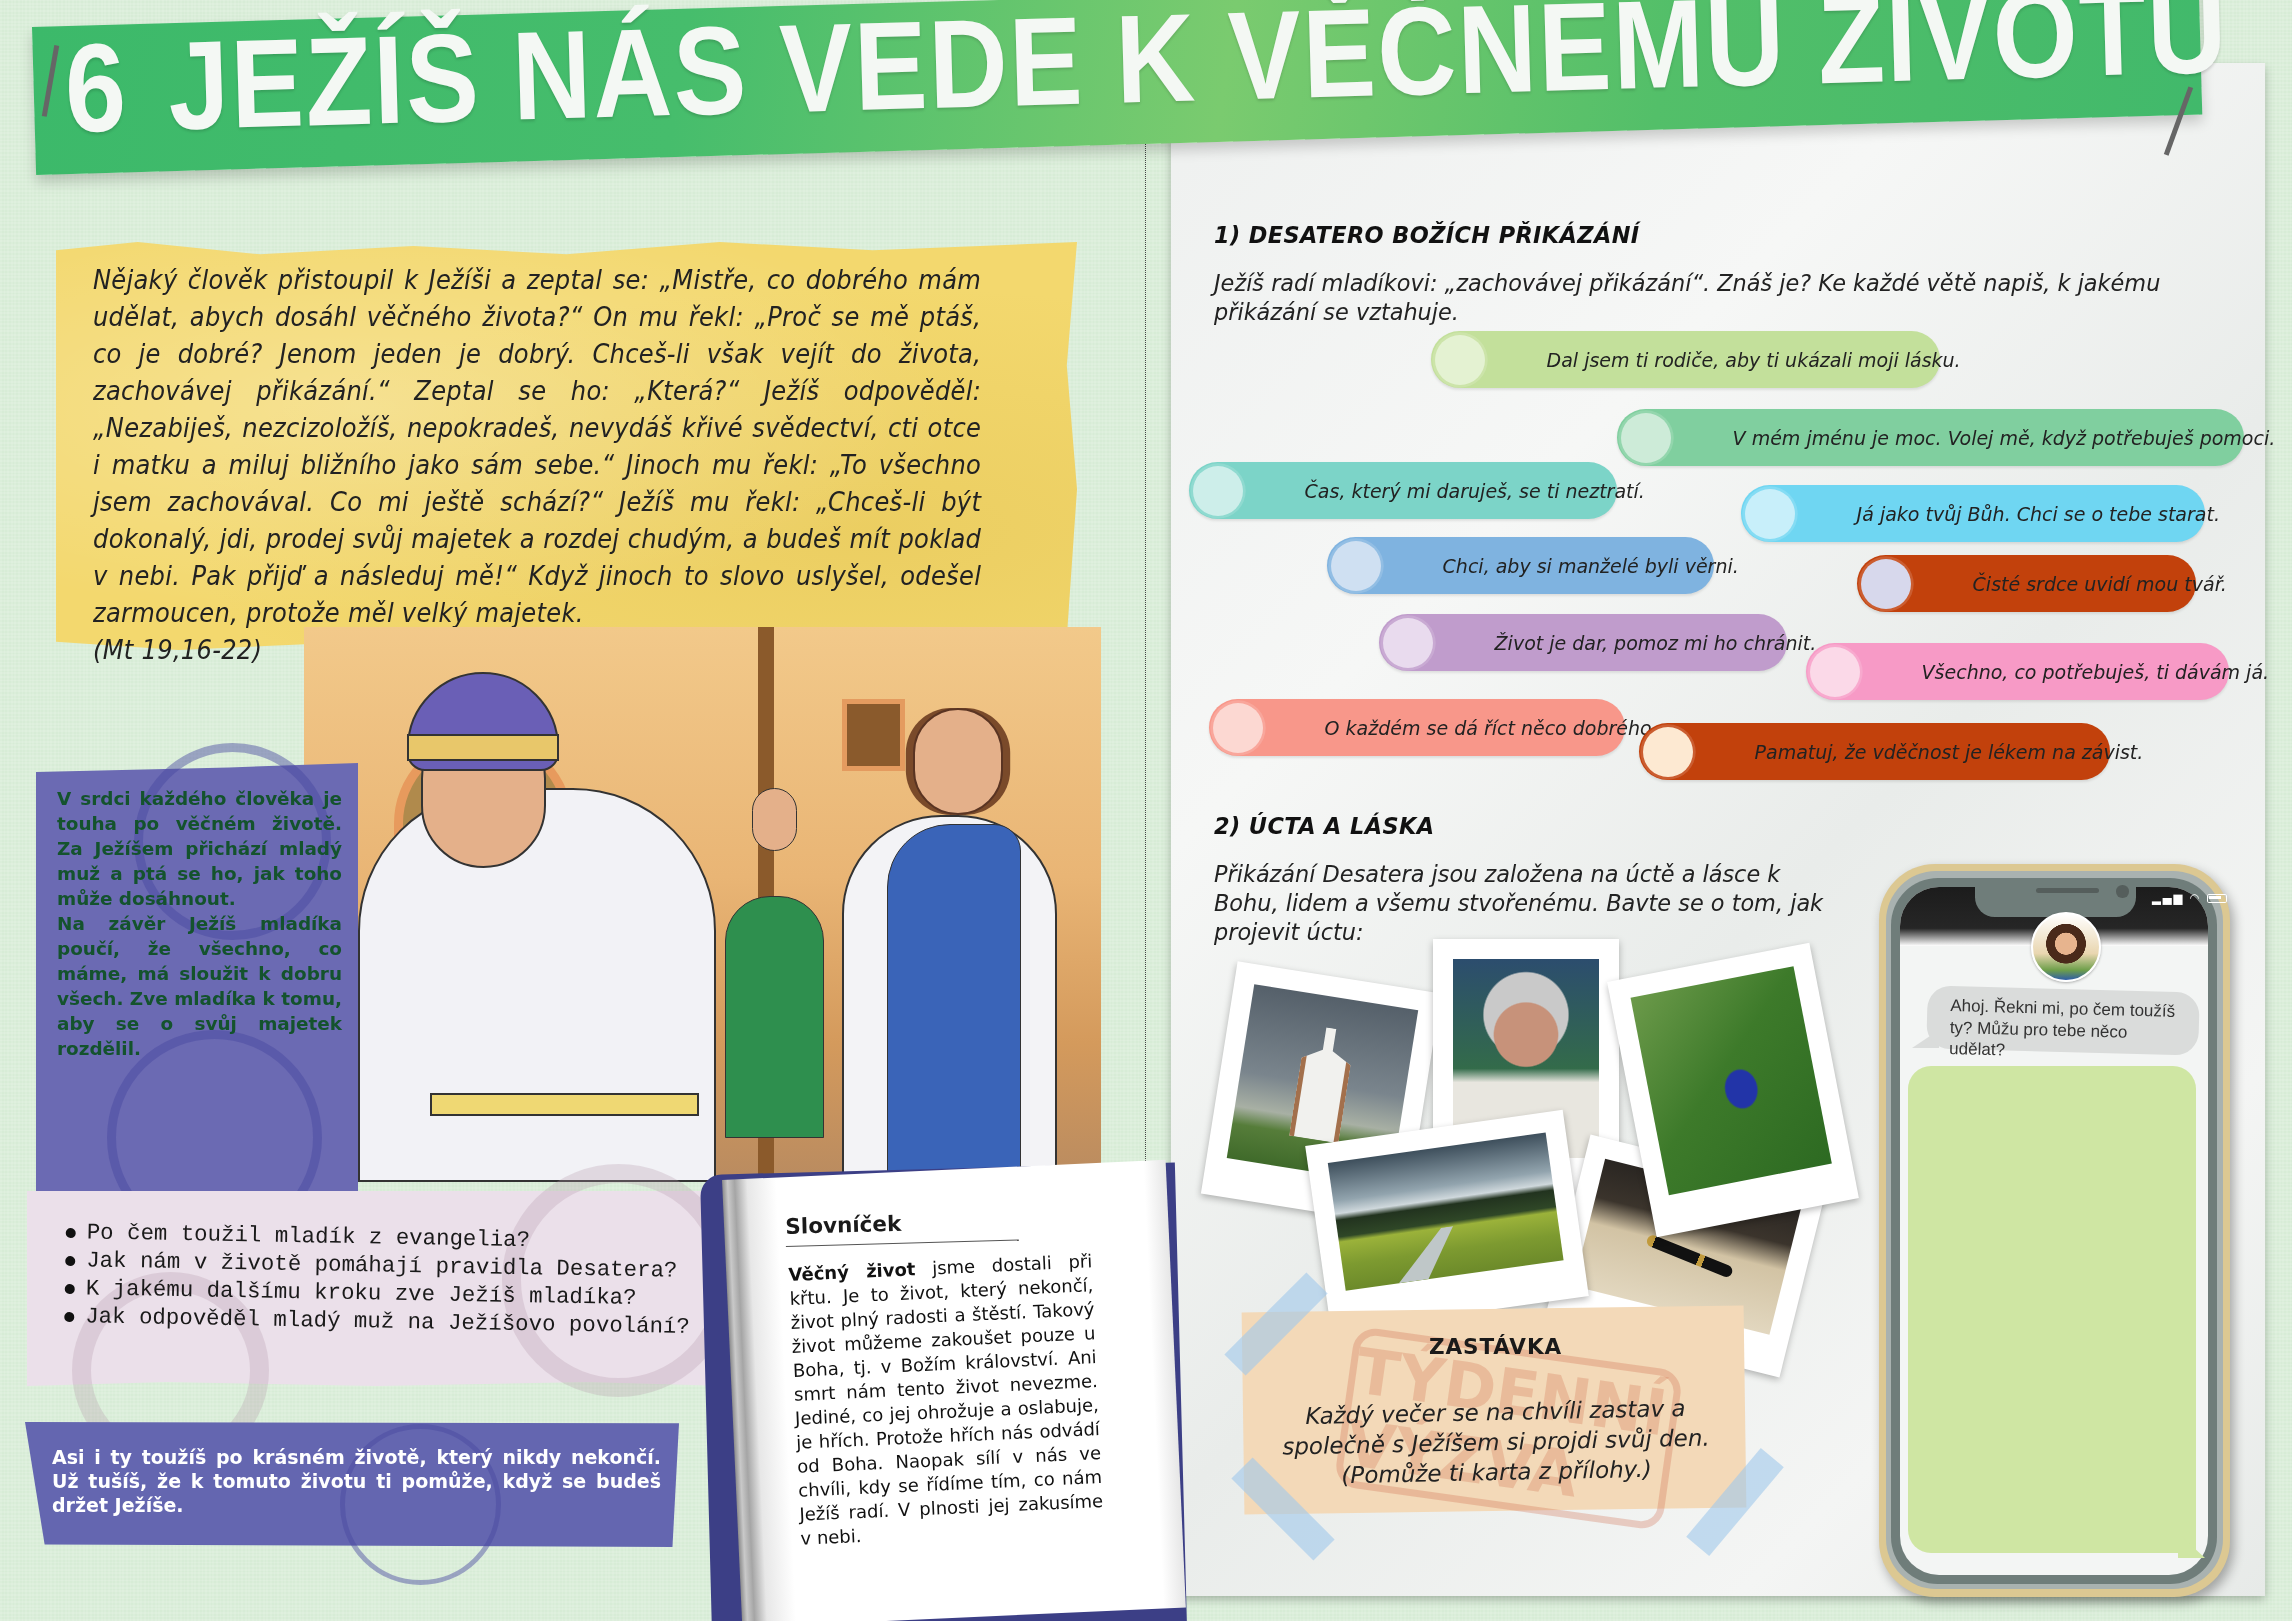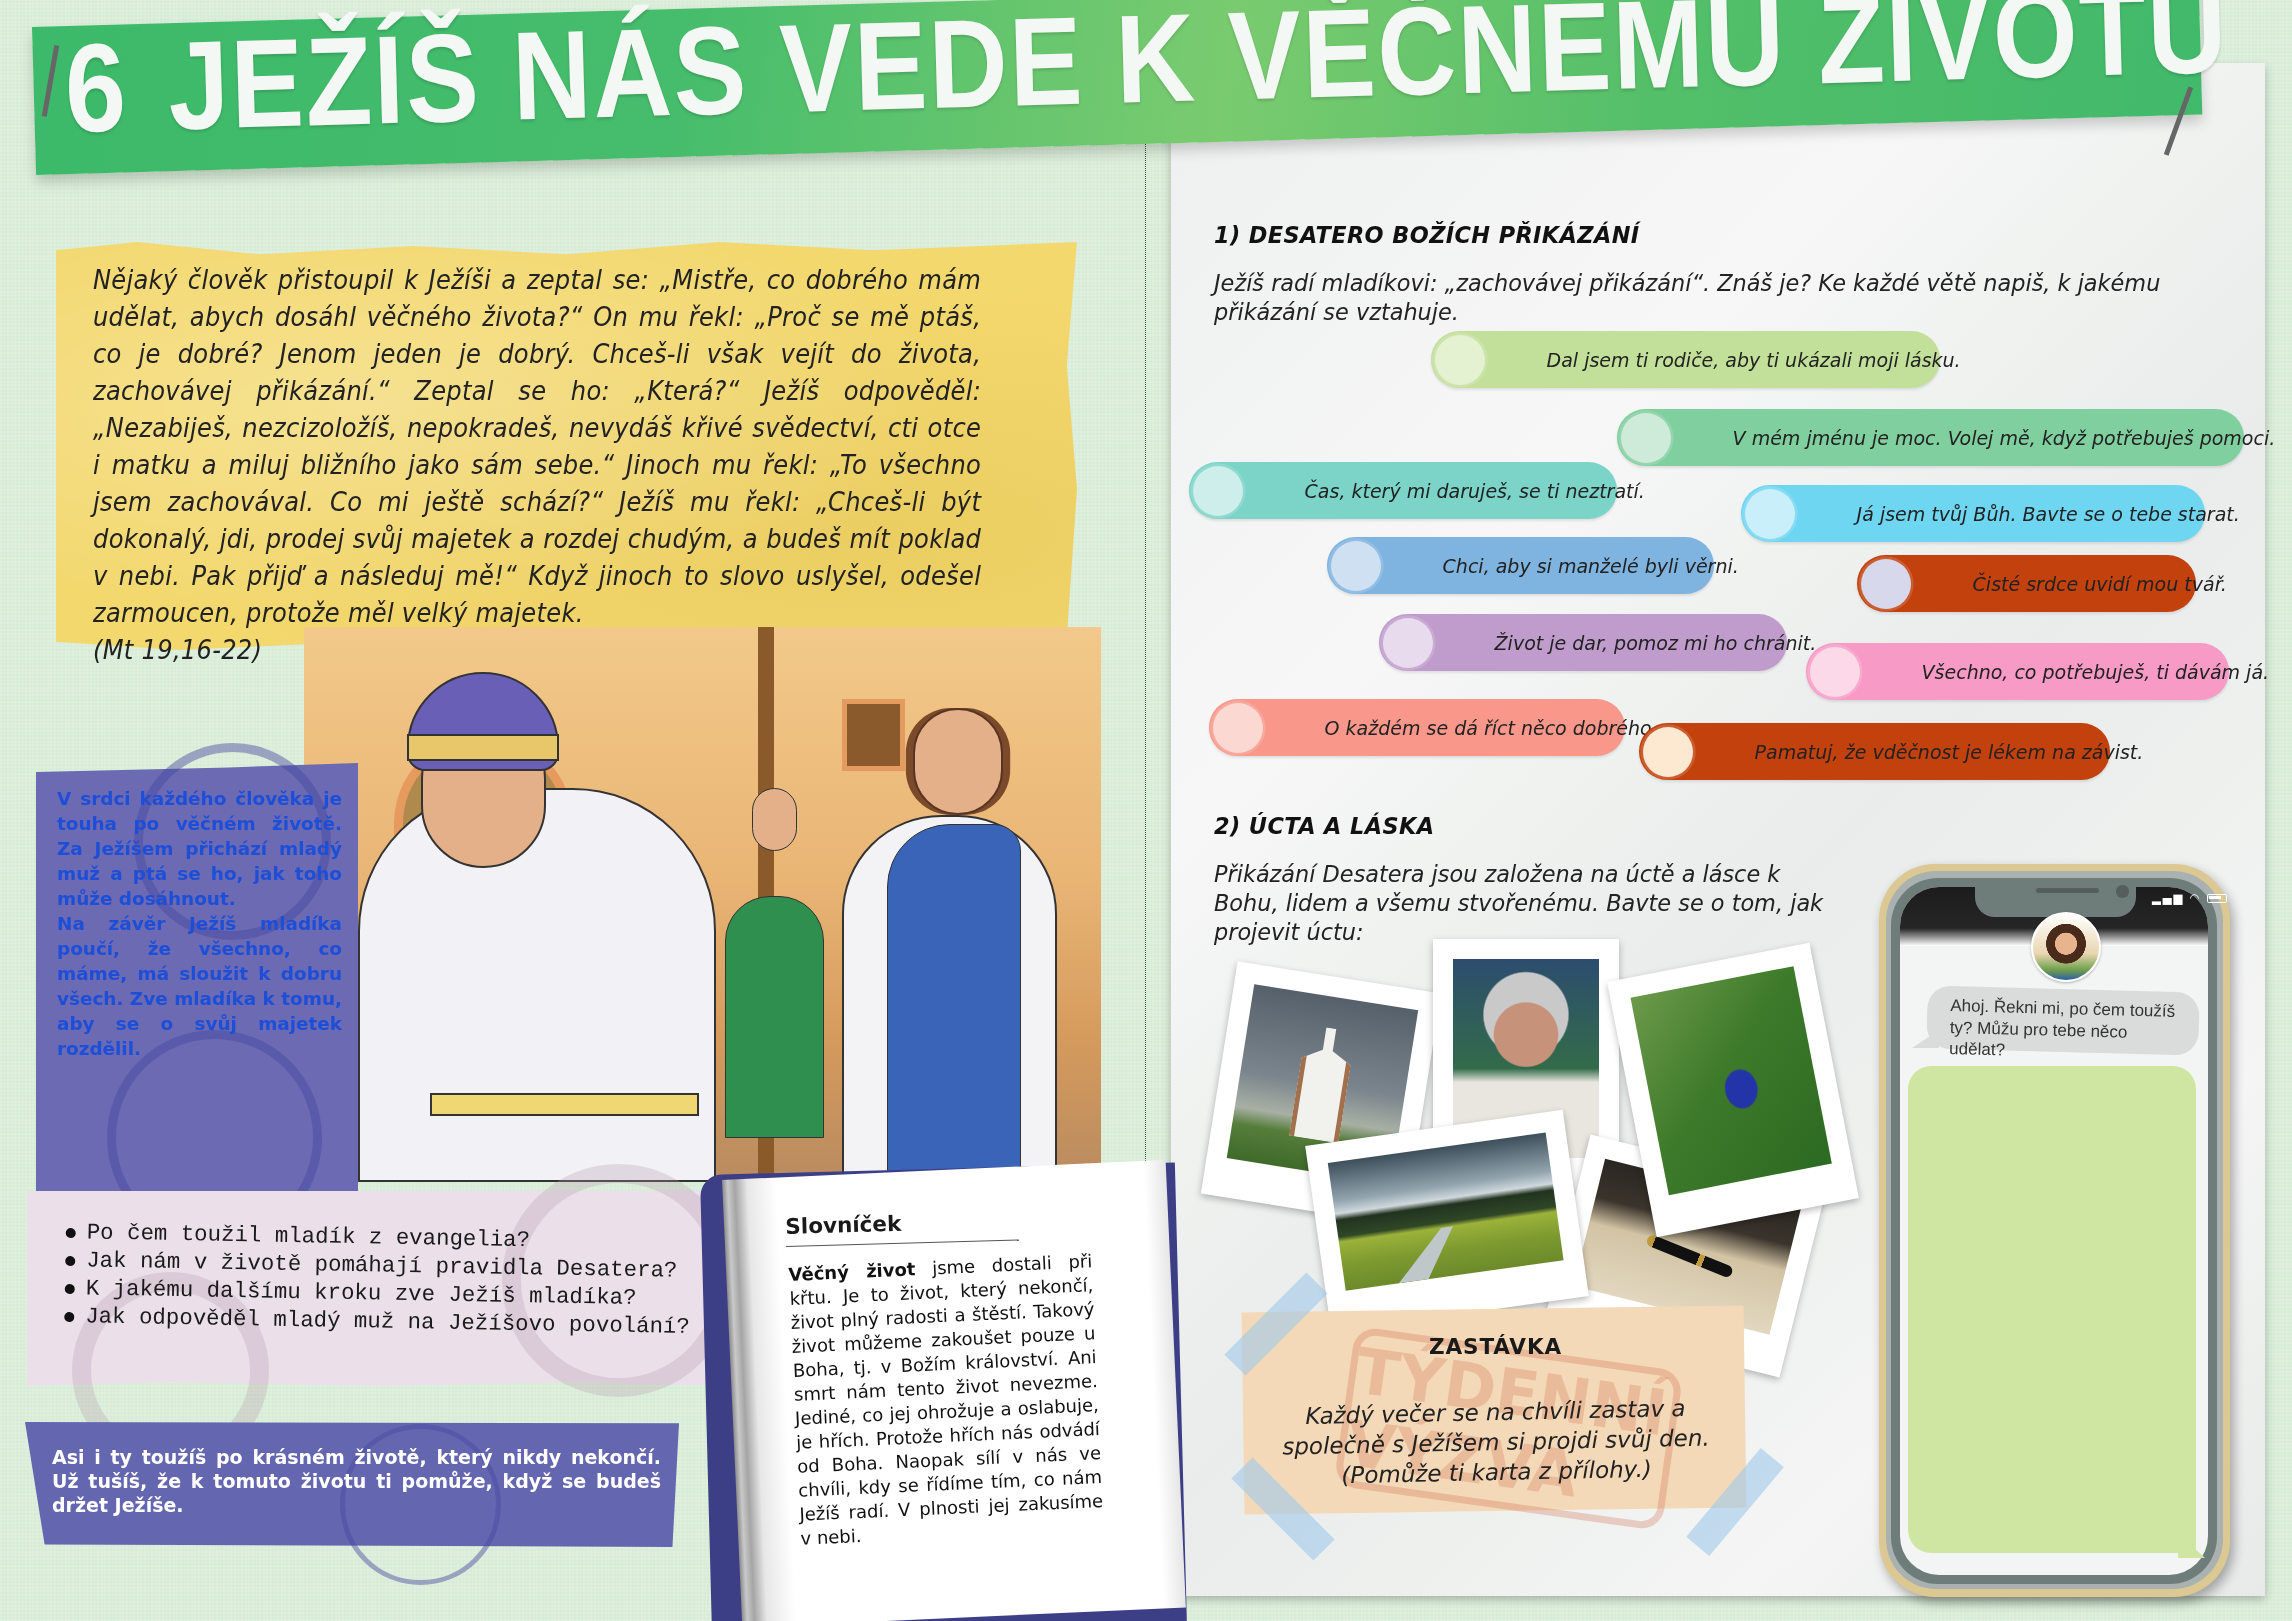--- a/index.html
+++ b/index.html
@@ -88,21 +88,21 @@
   
   .purple-box {
     left: 36px; top: 763px; width: 322px; height: 448px;
     background: #6b6ab3;
     clip-path: polygon(0 2%, 60% 1%, 100% 0, 100% 98%, 60% 100%, 0 99%);
   }
   .purple-circle { border: 9px solid rgba(70,70,160,0.45); border-radius: 50%; }
   .purple-text {
     left: 57px; top: 786px; width: 285px;
     font-family: "DejaVu Sans", sans-serif; font-weight: 700;
-    font-size: 18.4px; line-height: 25px; color: #1d4ed8;
+    font-size: 18.4px; line-height: 25px; color: #14532d;
     text-align: justify;
   }
   .purple-text p { margin: 0; }
 
   
   .question-paper {
     left: 27px; top: 1191px; width: 699px; height: 195px;
     background: #ebe0ea;
     clip-path: polygon(0 0, 100% 0, 100% 100%, 80% 98%, 50% 100%, 20% 98%, 0 100%);
   }
@@ -334,21 +334,21 @@
 <div class="pill" style="left:1617px;top:409px;width:627px;background:#80cf9f;">
   <span class="knob" style="background:#cdebd8;"></span>
   <span class="pill-label">V mém jménu je moc. Volej mě, když potřebuješ pomoci.</span>
 </div>
 <div class="pill" style="left:1189px;top:462px;width:428px;background:#7cd4c8;">
   <span class="knob" style="background:#cdeeea;"></span>
   <span class="pill-label">Čas, který mi daruješ, se ti neztratí.</span>
 </div>
 <div class="pill" style="left:1741px;top:485px;width:464px;background:#6fd6f2;">
   <span class="knob" style="background:#c8effa;"></span>
-  <span class="pill-label">Já jsem tvůj Bůh. Bavte se o tebe starat.</span>
+  <span class="pill-label">Já jako tvůj Bůh. Chci se o tebe starat.</span>
 </div>
 <div class="pill" style="left:1327px;top:537px;width:387px;background:#7fb3e0;">
   <span class="knob" style="background:#cfe0f2;"></span>
   <span class="pill-label">Chci, aby si manželé byli věrni.</span>
 </div>
 <div class="pill" style="left:1857px;top:555px;width:339px;background:#c2410c;">
   <span class="knob" style="background:#d7d8ec;"></span>
   <span class="pill-label">Čisté srdce uvidí mou tvář.</span>
 </div>
 <div class="pill" style="left:1379px;top:614px;width:408px;background:#c09ccc;">

